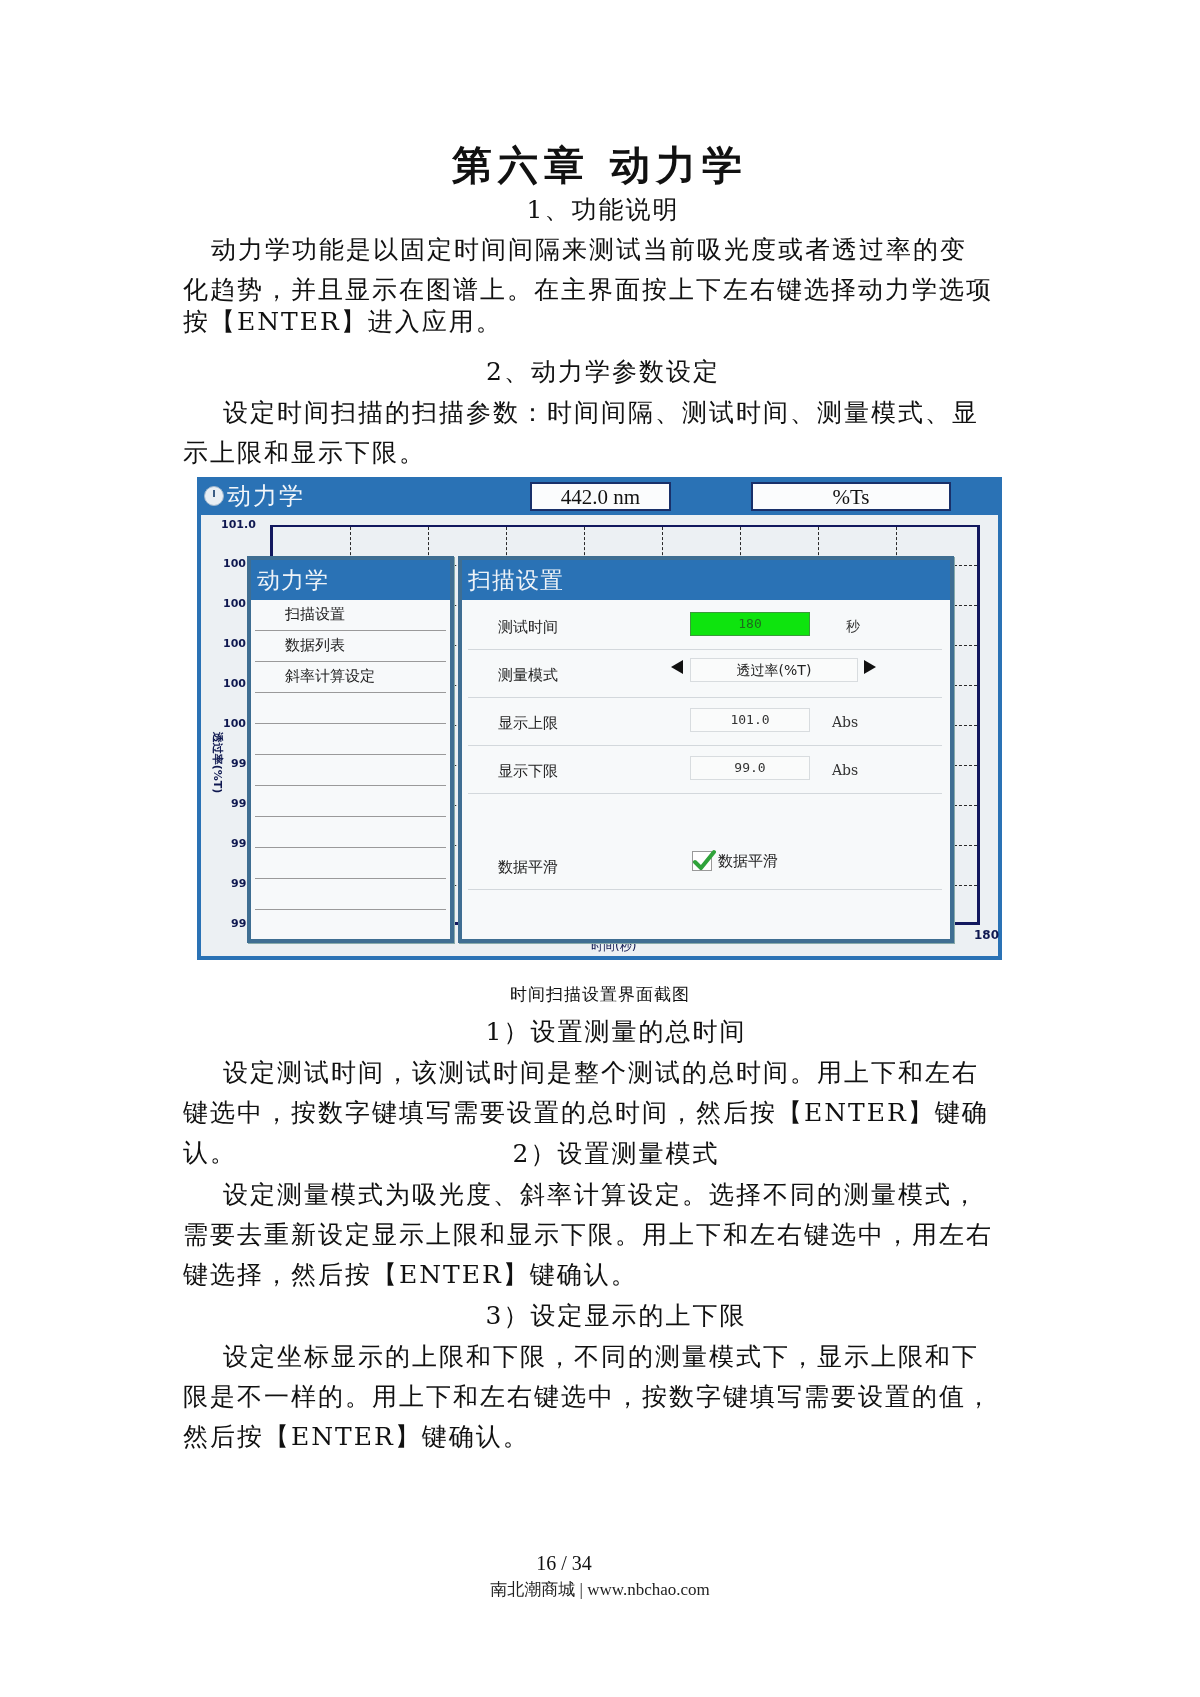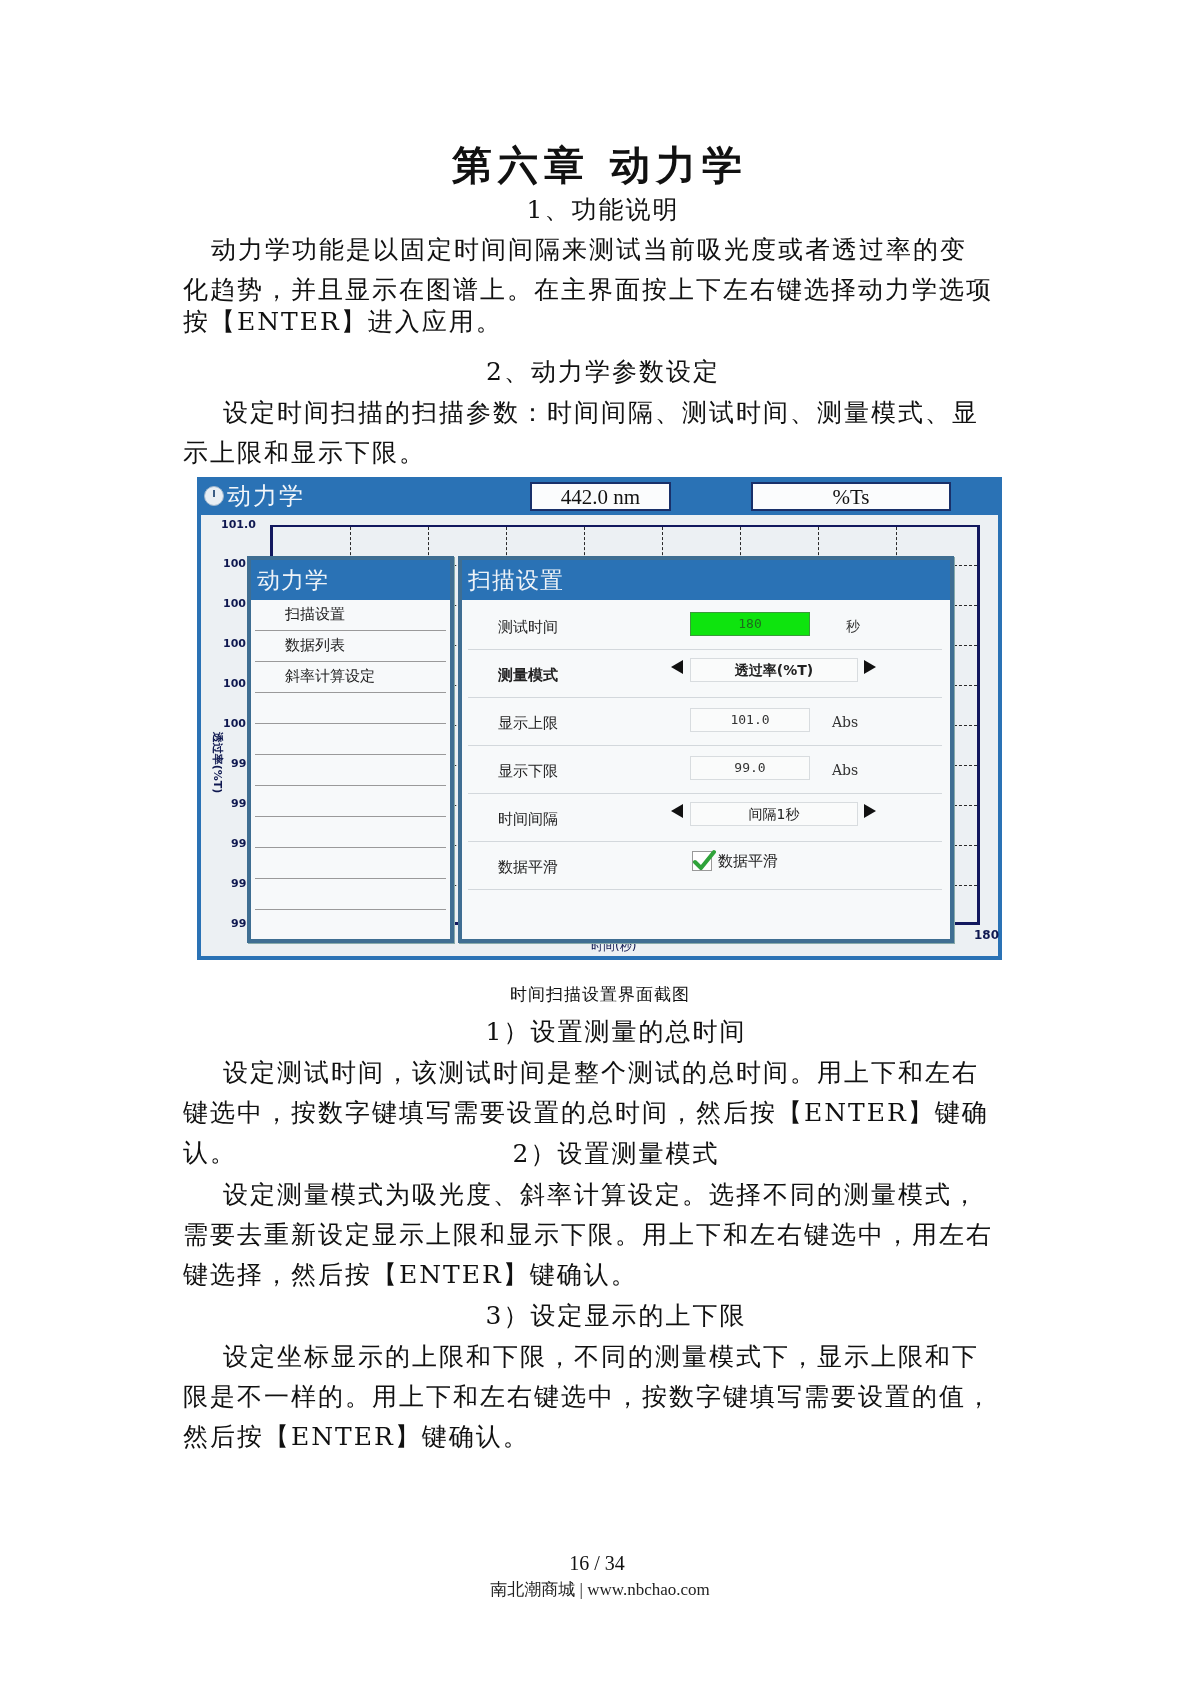--- a/index.html
+++ b/index.html
@@ -4,21 +4,21 @@
 <style>
   html, body { margin: 0; padding: 0; background: #ffffff; }
   body { width: 1200px; height: 1697px; position: relative; overflow: hidden;
          font-family: "DejaVu Serif", "Liberation Serif", serif; color: #111; }
   .abs { position: absolute; }
   .title { left: 0; width: 1200px; top: 138px; text-align: center; font-size: 40px;
            font-weight: bold; letter-spacing: 6px; font-family: "DejaVu Sans", sans-serif; }
   .p { left: 183px; width: 840px; font-size: 25px; line-height: 40px; letter-spacing: 2px; }
   .h { font-size: 25px; text-align: center; }
   .caption { left: 0; width: 1200px; text-align: center; font-size: 17px; top: 983px; letter-spacing: 1px; }
-  .footer1 { left: 0; width: 1128px; text-align: center; top: 1552px; font-size: 20px; font-family: "Liberation Serif", serif; margin-left: 33px; }
+  .footer1 { left: 0; width: 1128px; text-align: center; top: 1552px; font-size: 20px; font-family: "Liberation Serif", serif; }
   .footer2 { left: 0; width: 1200px; text-align: center; top: 1578px; font-size: 17px; font-family: "Liberation Serif", serif; color: #222; }
 
   
   .shot { left: 197px; top: 477px; width: 805px; height: 483px; background: #2a72b5; }
   .shot-titlebar { left: 0; top: 0; width: 805px; height: 38px; background: #2a72b5; }
   .shot-title { left: 30px; top: 3px; font-size: 24px; color: #f2f6fa; font-family: "DejaVu Sans", sans-serif; letter-spacing: 2px; }
   .clock-icon { left: 7px; top: 9px; width: 18px; height: 18px; border-radius: 50%; background: #e8eef4; border: 1px solid #9fb6cc; }
   .clock-icon::after { content: ""; position: absolute; left: 8px; top: 3px; width: 2px; height: 7px; background: #3a5c84; }
   .hdrbox { top: 5px; height: 29px; background: #fbfcfd; border: 2px solid #19306a; box-sizing: border-box;
             font-family: "Liberation Serif", serif; font-size: 21px; text-align: center; line-height: 26px; color: #111; }
@@ -136,45 +136,39 @@
       <div class="abs panel-head">
         <div class="abs panel-title">扫描设置</div>
       </div>
 
       <div class="abs row" style="top:42px;">
         <div class="abs row-label">测试时间</div>
         <div class="abs field green" style="left:222px;">180</div>
         <div class="abs unit" style="left:378px;">秒</div>
       </div>
 
-      <div class="abs row" style="top:90px;font-weight:bold;">
+      <div class="abs row" style="top:90px;">
         <div class="abs row-label">测量模式</div>
         <div class="abs arrow left" style="left:203px;"></div>
         <div class="abs select" style="left:222px;">透过率(%T)</div>
         <div class="abs arrow right" style="left:396px;"></div>
       </div>
 
       <div class="abs row" style="top:138px;">
         <div class="abs row-label">显示上限</div>
         <div class="abs field" style="left:222px;">101.0</div>
         <div class="abs unit" style="left:364px;">Abs</div>
       </div>
 
       <div class="abs row" style="top:186px;">
         <div class="abs row-label">显示下限</div>
         <div class="abs field" style="left:222px;">99.0</div>
         <div class="abs unit" style="left:364px;">Abs</div>
       </div>
 
-      <div class="abs row" style="top:234px;">
-        <div class="abs row-label">时间间隔</div>
-        <div class="abs arrow left" style="left:203px;"></div>
-        <div class="abs select" style="left:222px;">间隔1秒</div>
-        <div class="abs arrow right" style="left:396px;"></div>
-      </div>
 
       <div class="abs row" style="top:282px;">
         <div class="abs row-label">数据平滑</div>
         <div class="abs checkbox" style="left:224px;">
           <svg width="24" height="24" viewBox="0 0 24 24">
             <path d="M3 13 L9 19 L22 3" fill="none" stroke="#2fa33a" stroke-width="4" stroke-linecap="round" stroke-linejoin="round"></path>
           </svg>
         </div>
         <div class="abs check-label" style="left:250px;">数据平滑</div>
       </div>

